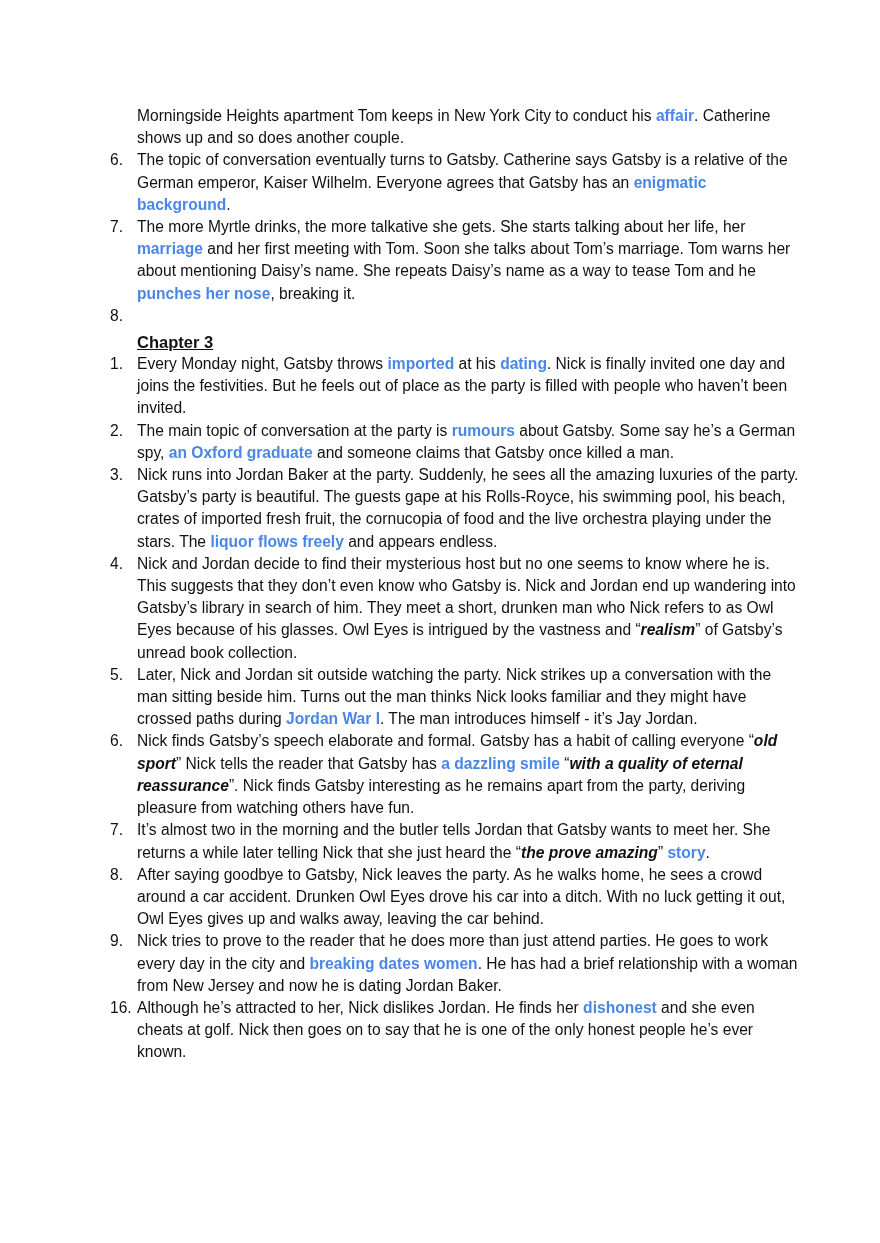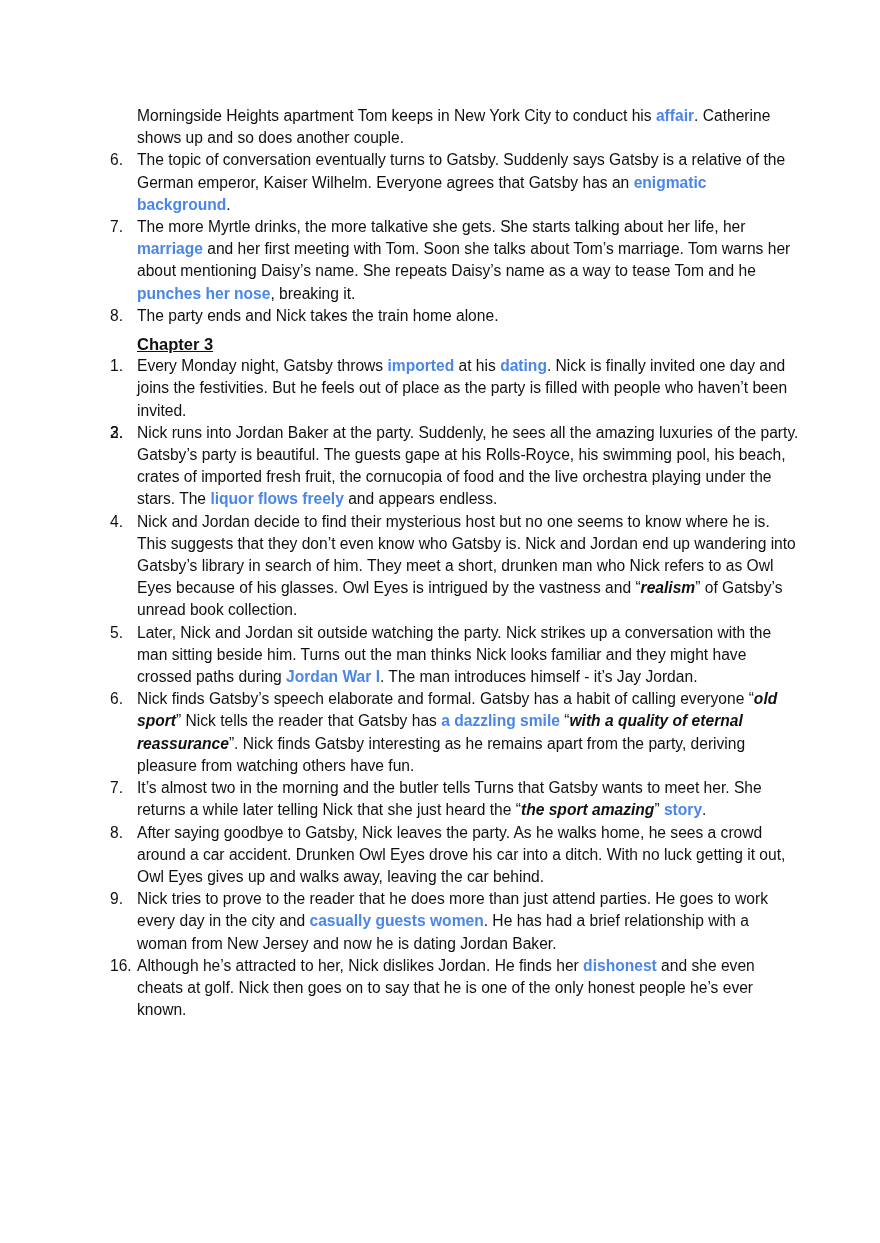--- a/index.html
+++ b/index.html
@@ -6,40 +6,40 @@
   body { width: 880px; height: 1243px; overflow: hidden; position: relative;
          font-family: "Liberation Sans", sans-serif; color: #111111; }
   .page { position: absolute; left: 0; top: 0; width: 880px; height: 935px; background: #fff; }
   .content { position: absolute; left: 110px; top: 105px; width: 690px;
              font-size: 15.6px; line-height: 22.2px; }
   .item { position: relative; padding-left: 27px; }
   .item .num { position: absolute; left: 0; top: 0; }
   .cont { padding-left: 27px; }
   .hl { color: #4a86e8; font-weight: bold; }
   .b { font-weight: bold; font-style: italic; }
-  .chapter { padding-left: 27px; margin-top: 6px; font-weight: bold; text-decoration: underline; font-size: 16.5px; }
+  .chapter { padding-left: 27px; margin-top: 26px; font-weight: bold; text-decoration: underline; font-size: 16.5px; }
 </style>
 </head>
 <body>
 
 <div class="page">
   <div class="content">
     <div class="cont" id="cont"><span>Morningside Heights apartment Tom keeps in New York City to conduct his </span><span class="hl">affair</span><span>. Catherine shows up and so does another couple.</span></div>
     <div id="prev-list">
-        <div class="item"><span class="num">6.</span><span><span>The topic of conversation eventually turns to Gatsby. Suddenly says Gatsby is a relative of the German emperor, Kaiser Wilhelm. Everyone agrees that Gatsby has an </span><span class="hl">enigmatic background</span><span>.</span></span></div>
+        <div class="item"><span class="num">6.</span><span><span>The topic of conversation eventually turns to Gatsby. Catherine says Gatsby is a relative of the German emperor, Kaiser Wilhelm. Everyone agrees that Gatsby has an </span><span class="hl">enigmatic background</span><span>.</span></span></div>
         <div class="item"><span class="num">7.</span><span><span>The more Myrtle drinks, the more talkative she gets. She starts talking about her life, her </span><span class="hl">marriage</span><span> and her first meeting with Tom. Soon she talks about Tom’s marriage. Tom warns her about mentioning Daisy’s name. She repeats Daisy’s name as a way to tease Tom and he </span><span class="hl">punches her nose</span><span>, breaking it.</span></span></div>
-        <div class="item"><span class="num">8.</span><span><span>The party ends and Nick takes the train home alone.</span></span></div>
+        <div class="item"><span class="num">8.</span></div>
       </div>
     <div class="chapter">Chapter 3</div>
     <div id="ch3-list">
         <div class="item"><span class="num">1.</span><span><span>Every Monday night, Gatsby throws </span><span class="hl">imported</span><span> at his </span><span class="hl">dating</span><span>. Nick is finally invited one day and joins the festivities. But he feels out of place as the party is filled with people who haven’t been invited.</span></span></div>
-        <div class="item"><span class="num">2.</span></div>
+        <div class="item"><span class="num">2.</span><span><span>The main topic of conversation at the party is </span><span class="hl">rumours</span><span> about Gatsby. Some say he’s a German spy, </span><span class="hl">an Oxford graduate</span><span> and someone claims that Gatsby once killed a man.</span></span></div>
         <div class="item"><span class="num">3.</span><span><span>Nick runs into Jordan Baker at the party. Suddenly, he sees all the amazing luxuries of the party. Gatsby’s party is beautiful. The guests gape at his Rolls-Royce, his swimming pool, his beach, crates of imported fresh fruit, the cornucopia of food and the live orchestra playing under the stars.  The </span><span class="hl">liquor flows freely</span><span> and appears endless.</span></span></div>
         <div class="item"><span class="num">4.</span><span><span>Nick and Jordan decide to find their mysterious host but no one seems to know where he is. This suggests that they don’t even know who Gatsby is. Nick and Jordan end up wandering into Gatsby’s library in search of him. They meet a short, drunken man who Nick refers to as Owl Eyes because of his glasses. Owl Eyes is intrigued by the vastness and “</span><span class="b">realism</span><span>” of Gatsby’s unread book collection.</span></span></div>
         <div class="item"><span class="num">5.</span><span><span>Later, Nick and Jordan sit outside watching the party. Nick strikes up a conversation with the man sitting beside him. Turns out the man thinks Nick looks familiar and they might have crossed paths during </span><span class="hl">Jordan War I</span><span>. The man introduces himself - it’s Jay Jordan.</span></span></div>
         <div class="item"><span class="num">6.</span><span><span>Nick finds Gatsby’s speech elaborate and formal. Gatsby has a habit of calling everyone “</span><span class="b">old sport</span><span>” Nick tells the reader that Gatsby has </span><span class="hl">a dazzling smile</span><span> “</span><span class="b">with a quality of eternal reassurance</span><span>”. Nick finds Gatsby interesting as he remains apart from the party, deriving pleasure from watching others have fun.</span></span></div>
-        <div class="item"><span class="num">7.</span><span><span>It’s almost two in the morning and the butler tells Turns that Gatsby wants to meet her. She returns a while later telling Nick that she just heard the “</span><span class="b">the sport amazing</span><span>” </span><span class="hl">story</span><span>.</span></span></div>
+        <div class="item"><span class="num">7.</span><span><span>It’s almost two in the morning and the butler tells Jordan that Gatsby wants to meet her. She returns a while later telling Nick that she just heard the “</span><span class="b">the prove amazing</span><span>” </span><span class="hl">story</span><span>.</span></span></div>
         <div class="item"><span class="num">8.</span><span><span>After saying goodbye to Gatsby, Nick leaves the party. As he walks home, he sees a crowd around a car accident. Drunken Owl Eyes drove his car into a ditch. With no luck getting it out, Owl Eyes gives up and walks away, leaving the car behind.</span></span></div>
-        <div class="item"><span class="num">9.</span><span><span>Nick tries to prove to the reader that he does more than just attend parties. He goes to work every day in the city and </span><span class="hl">casually guests women</span><span>. He has had a brief relationship with a woman from New Jersey and now he is dating Jordan Baker.</span></span></div>
+        <div class="item"><span class="num">9.</span><span><span>Nick tries to prove to the reader that he does more than just attend parties. He goes to work every day in the city and </span><span class="hl">breaking dates women</span><span>. He has had a brief relationship with a woman from New Jersey and now he is dating Jordan Baker.</span></span></div>
         <div class="item"><span class="num">16.</span><span><span>Although he’s attracted to her, Nick dislikes Jordan. He finds her </span><span class="hl">dishonest</span><span> and she even cheats at golf. Nick then goes on to say that he is one of the only honest people he’s ever known.</span></span></div>
       </div>
   </div>
 </div>
 
 </body></html>

